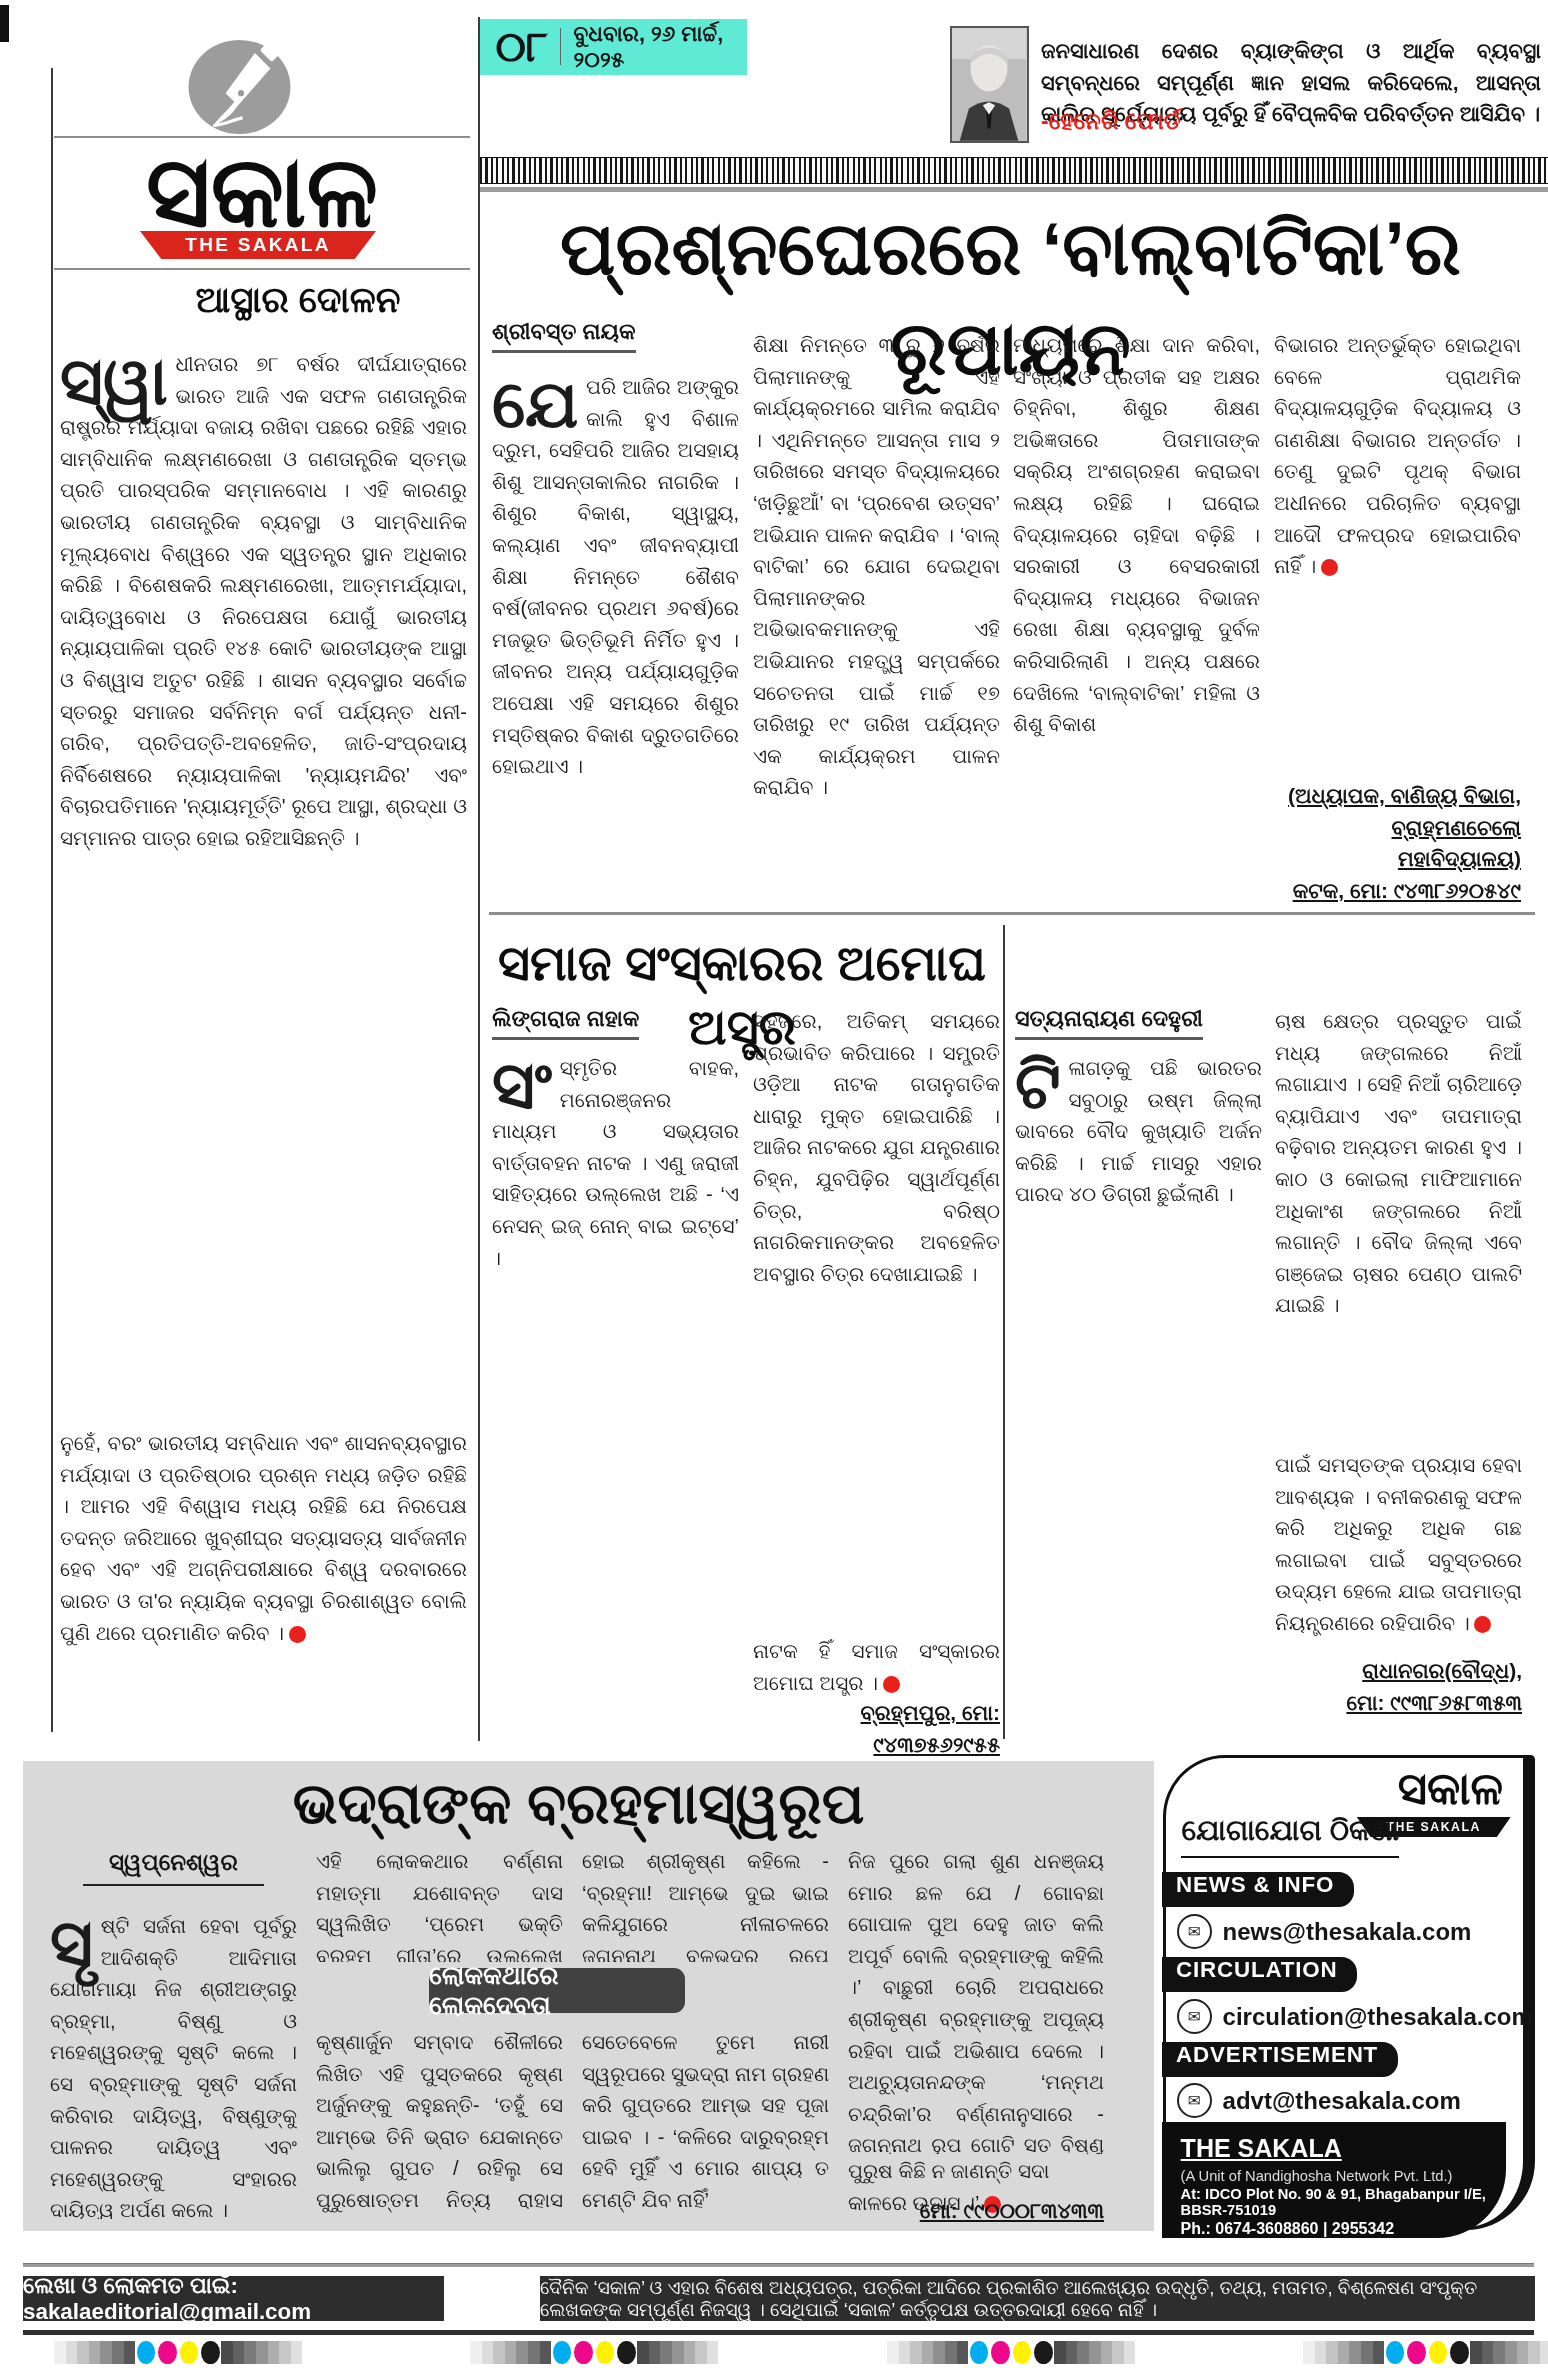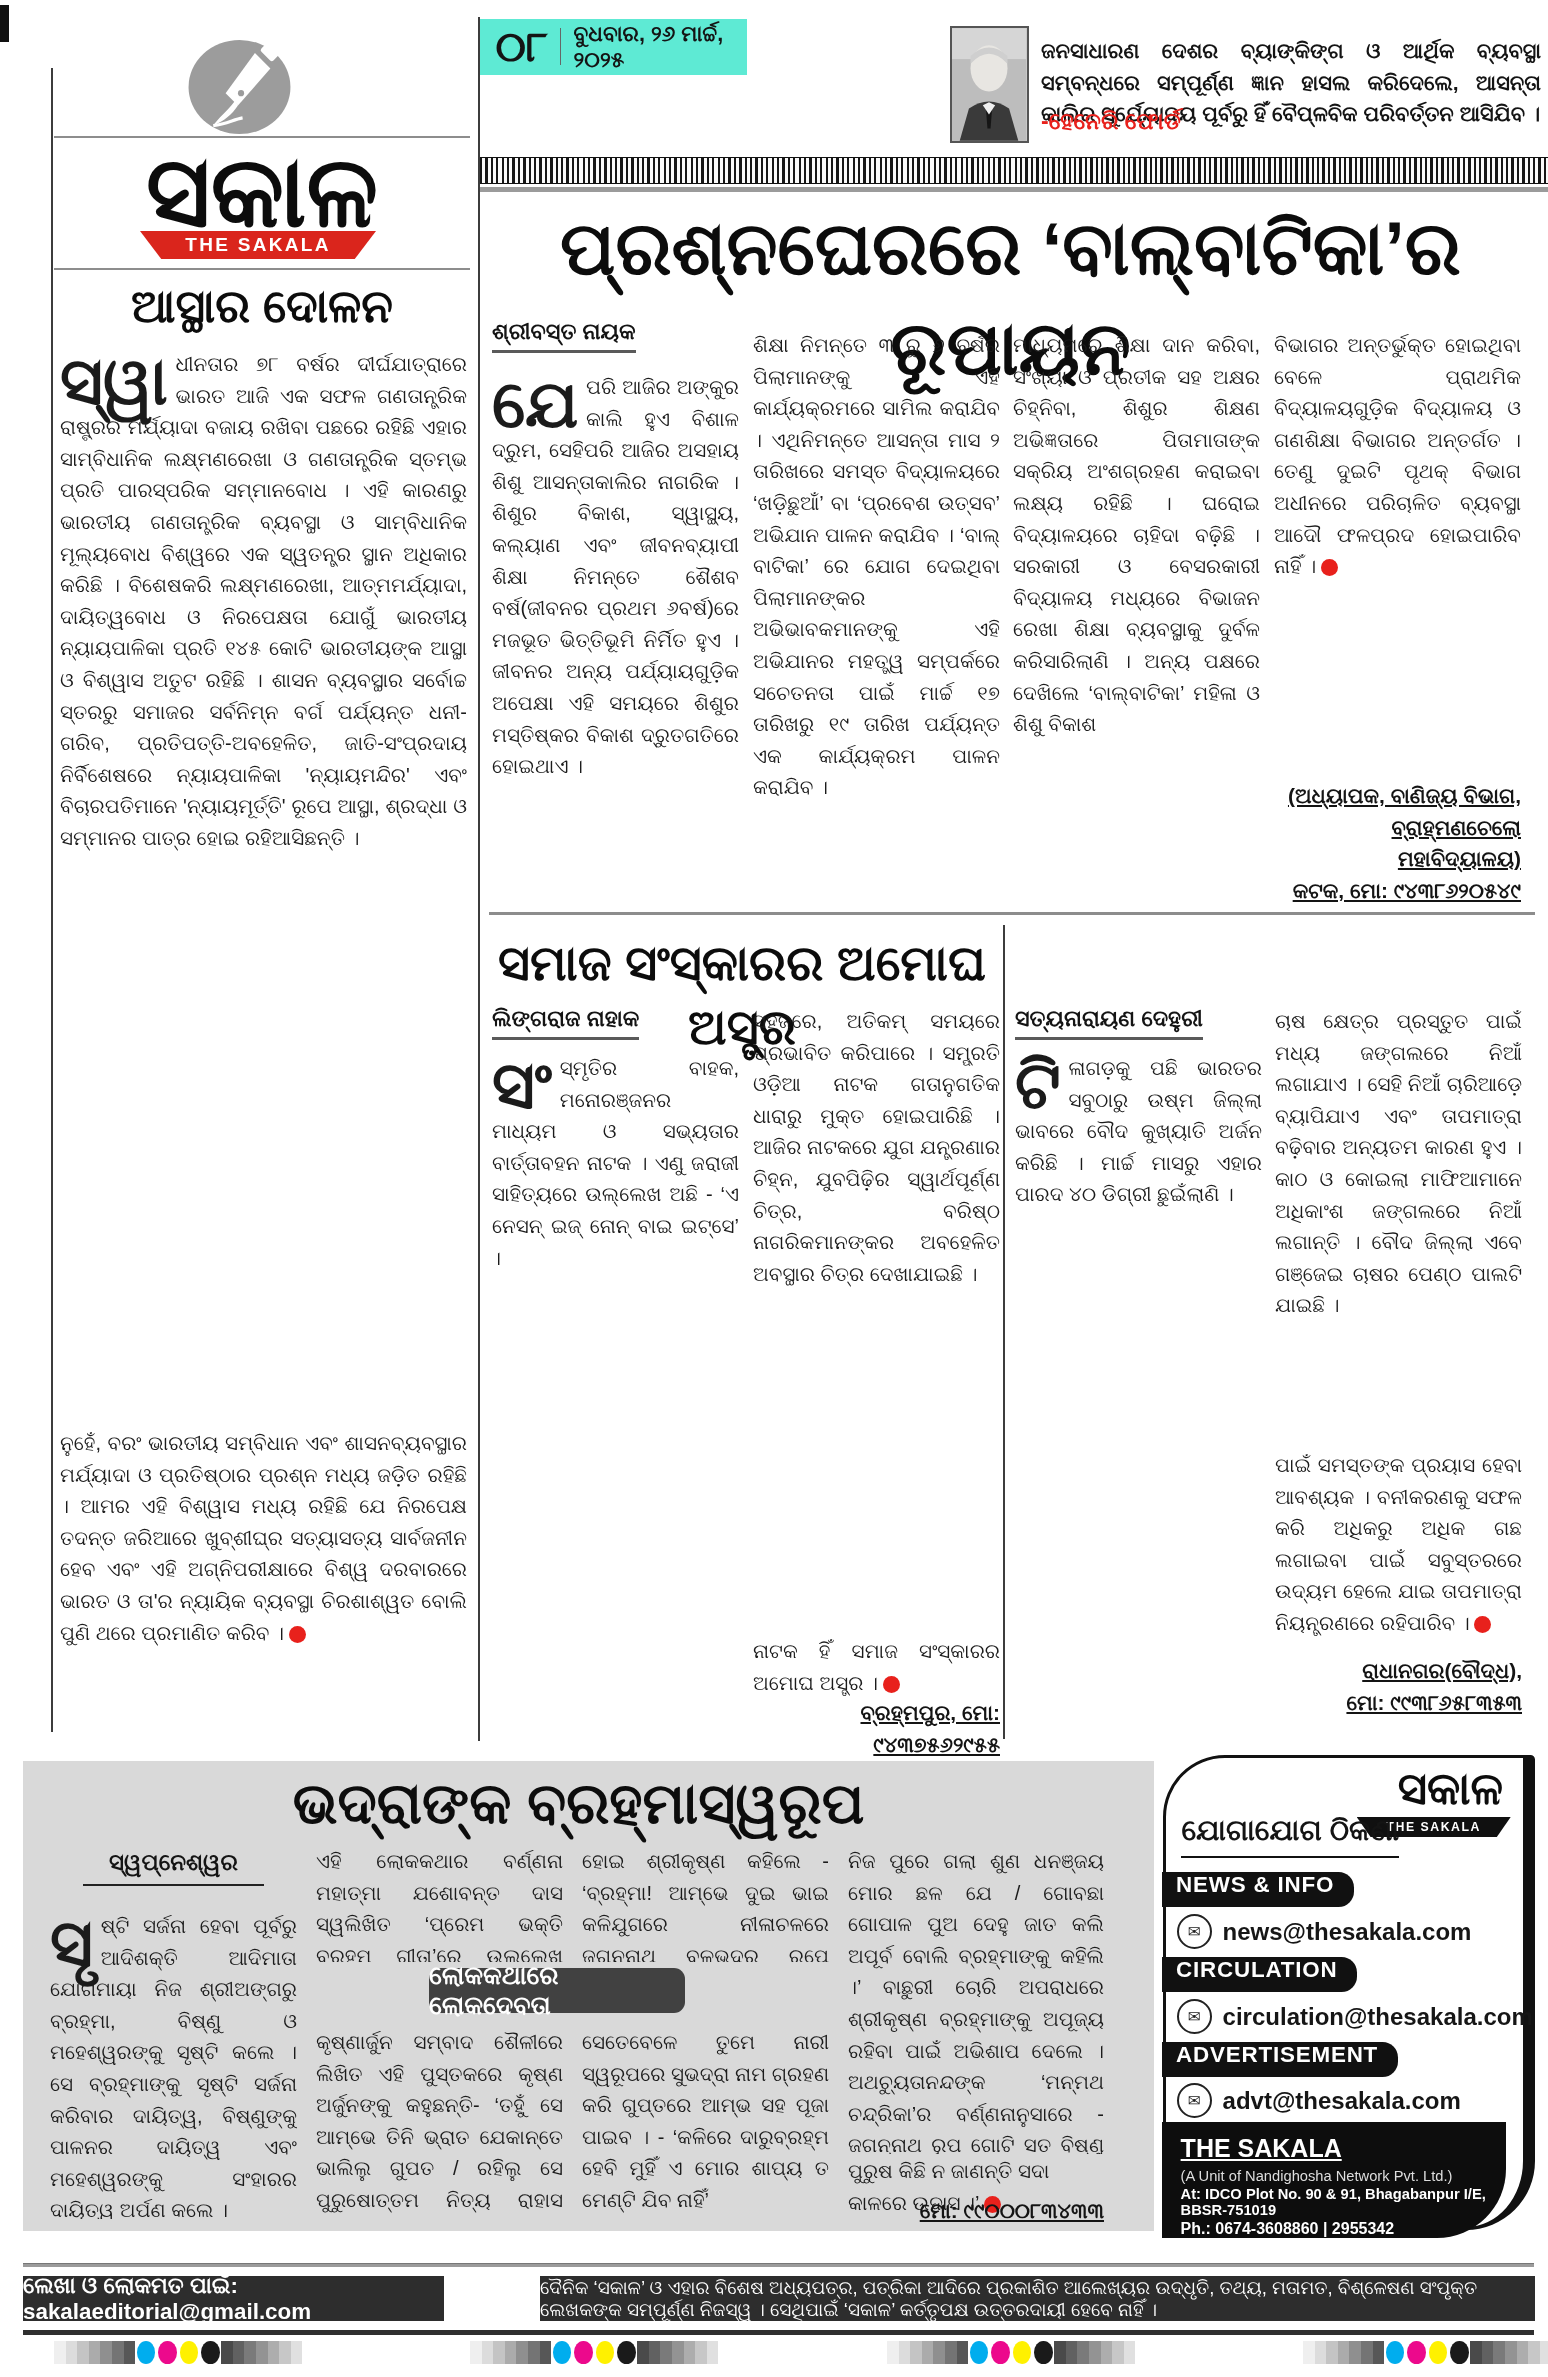--- a/index.html
+++ b/index.html
@@ -62,21 +62,21 @@
       </g>
     </svg>
   </div>
   <div class="abs hairline" style="left:54px;top:136px;width:416px;"></div>
   <div class="abs ctr headline" style="left:54px;top:140px;width:416px;font-size:99px;line-height:1.05;">ସକାଳ</div>
   <div class="abs redbanner" style="left:140px;top:231px;width:236px;height:28px;font-size:19px;">
     <span>THE SAKALA</span>
   </div>
   <div class="abs hairline" style="left:54px;top:268px;width:416px;"></div>
 
-  <div class="abs ctr headline" style="left:54px;top:279px;width:416px;font-size:46px;">ଆସ୍ଥାର ଦୋଳନ</div>
+  <div class="abs ctr headline" style="left:54px;top:279px;width:416px;font-size:36px;padding-left:36px;">ଆସ୍ଥାର ଦୋଳନ</div>
   <div class="abs body-txt jf" style="left:60px;top:349px;width:407px;height:1064px;overflow:hidden;">
     <span class="dropcap">ସ୍ୱା</span><span>ଧୀନତାର ୭୮ ବର୍ଷର ଦୀର୍ଘଯାତ୍ରାରେ ଭାରତ ଆଜି ଏକ ସଫଳ ଗଣତାନ୍ତ୍ରିକ ରାଷ୍ଟ୍ରର ମର୍ଯ୍ୟାଦା ବଜାୟ ରଖିବା ପଛରେ ରହିଛି ଏହାର ସାମ୍ବିଧାନିକ ଲକ୍ଷ୍ମଣରେଖା ଓ ଗଣତାନ୍ତ୍ରିକ ସ୍ତମ୍ଭ ପ୍ରତି ପାରସ୍ପରିକ ସମ୍ମାନବୋଧ । ଏହି କାରଣରୁ ଭାରତୀୟ ଗଣତାନ୍ତ୍ରିକ ବ୍ୟବସ୍ଥା ଓ ସାମ୍ବିଧାନିକ ମୂଲ୍ୟବୋଧ ବିଶ୍ୱରେ ଏକ ସ୍ୱତନ୍ତ୍ର ସ୍ଥାନ ଅଧିକାର କରିଛି । ବିଶେଷକରି ଲକ୍ଷ୍ମଣରେଖା, ଆତ୍ମମର୍ଯ୍ୟାଦା, ଦାୟିତ୍ୱବୋଧ ଓ ନିରପେକ୍ଷତା ଯୋଗୁଁ ଭାରତୀୟ ନ୍ୟାୟପାଳିକା ପ୍ରତି ୧୪୫ କୋଟି ଭାରତୀୟଙ୍କ ଆସ୍ଥା ଓ ବିଶ୍ୱାସ ଅତୁଟ ରହିଛି । ଶାସନ ବ୍ୟବସ୍ଥାର ସର୍ବୋଚ୍ଚ ସ୍ତରରୁ ସମାଜର ସର୍ବନିମ୍ନ ବର୍ଗ ପର୍ଯ୍ୟନ୍ତ ଧନୀ-ଗରିବ, ପ୍ରତିପତ୍ତି-ଅବହେଳିତ, ଜାତି-ସଂପ୍ରଦାୟ ନିର୍ବିଶେଷରେ ନ୍ୟାୟପାଳିକା 'ନ୍ୟାୟମନ୍ଦିର' ଏବଂ ବିଚାରପତିମାନେ 'ନ୍ୟାୟମୂର୍ତ୍ତି' ରୂପେ ଆସ୍ଥା, ଶ୍ରଦ୍ଧା ଓ ସମ୍ମାନର ପାତ୍ର ହୋଇ ରହିଆସିଛନ୍ତି ।</span>
   </div>
   <div class="abs body-txt jf" style="left:60px;top:1428px;width:407px;">
     <span>ନୁହେଁ, ବରଂ ଭାରତୀୟ ସମ୍ବିଧାନ ଏବଂ ଶାସନବ୍ୟବସ୍ଥାର ମର୍ଯ୍ୟାଦା ଓ ପ୍ରତିଷ୍ଠାର ପ୍ରଶ୍ନ ମଧ୍ୟ ଜଡ଼ିତ ରହିଛି । ଆମର ଏହି ବିଶ୍ୱାସ ମଧ୍ୟ ରହିଛି ଯେ ନିରପେକ୍ଷ ତଦନ୍ତ ଜରିଆରେ ଖୁବ୍‌ଶୀଘ୍ର ସତ୍ୟାସତ୍ୟ ସାର୍ବଜନୀନ ହେବ ଏବଂ ଏହି ଅଗ୍ନିପରୀକ୍ଷାରେ ବିଶ୍ୱ ଦରବାରରେ ଭାରତ ଓ ତା'ର ନ୍ୟାୟିକ ବ୍ୟବସ୍ଥା ଚିରଶାଶ୍ୱତ ବୋଲି ପୁଣି ଥରେ ପ୍ରମାଣିତ କରିବ ।</span><span class="enddot"></span>
   </div>
 
   <div class="abs datebox" style="left:480px;top:18.5px;width:267px;height:56px;">
     <span class="b" style="font-size:42px;padding:0 12.3px 0 15.4px;">୦୮</span>
     <span style="width:1.5px;height:37px;background:#666;"></span>

